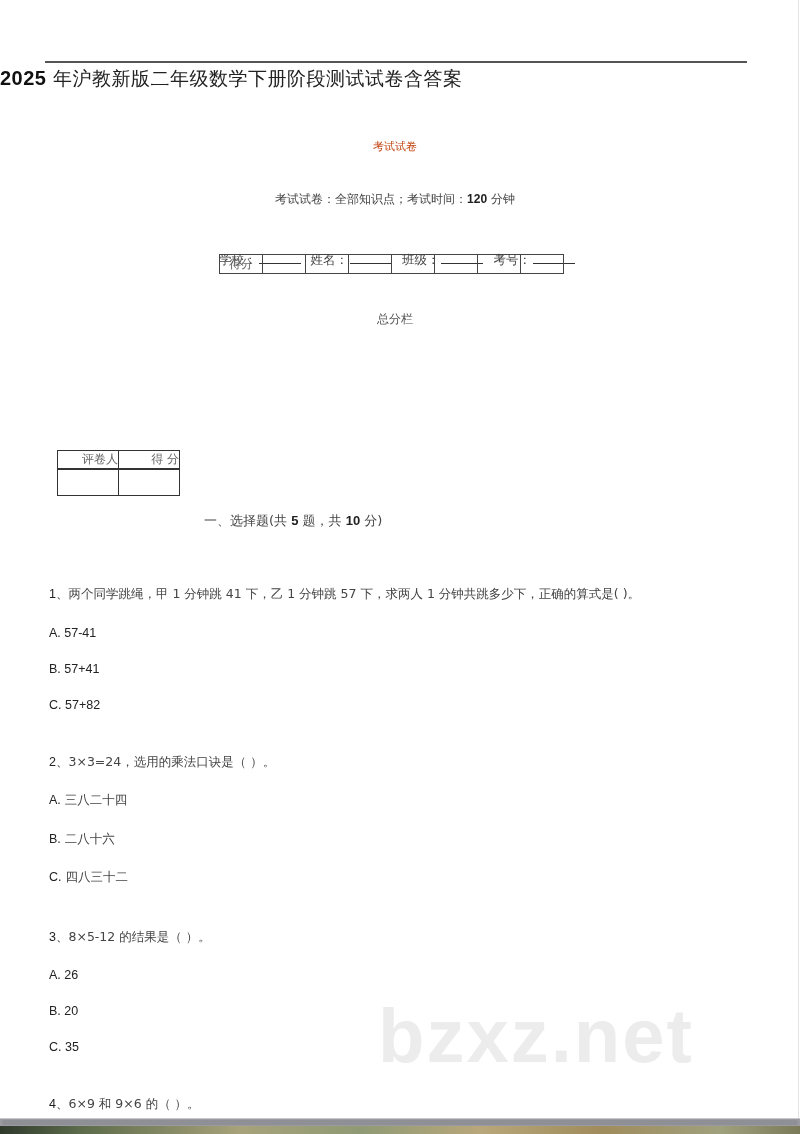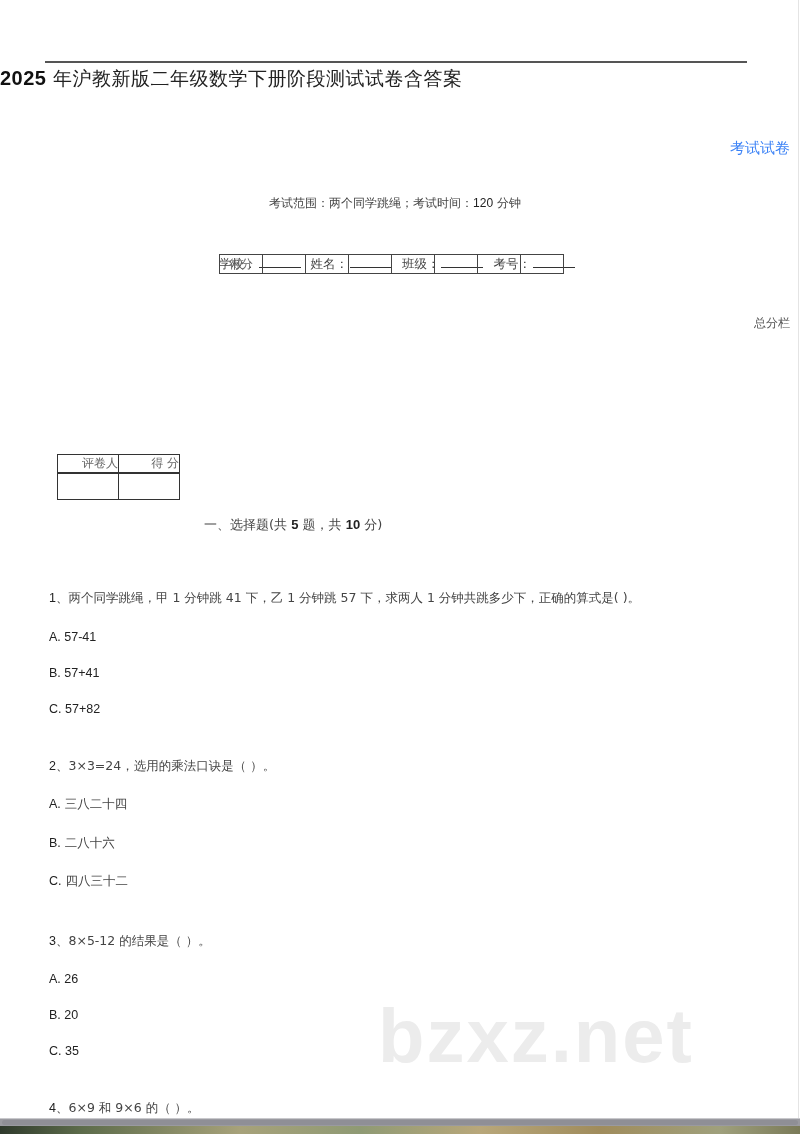--- a/index.html
+++ b/index.html
@@ -16,38 +16,38 @@
     .top-rule {
       position: absolute; left: 45px; top: 61px; width: 702px; height: 2px;
       background: #555;
     }
     .title {
       position: absolute; left: 0; top: 66px; width: 790px; text-align: left;
       font-size: 19px; color: #222; letter-spacing: 0.5px;
     }
     .title b { font-family: "Liberation Sans", sans-serif; font-weight: 700; font-size: 20px; color: #111; }
     .subtitle {
-      position: absolute; left: 0; top: 113px; width: 790px; text-align: right;
-      font-size: 15px; color: #3b82f6;
+      position: absolute; left: 0; top: 113px; width: 790px; text-align: center;
+      font-size: 11px; color: #c2410c;
     }
     .exam-info {
       position: absolute; left: 0; top: 150px; width: 790px; text-align: center;
       font-size: 12px; color: #444;
     }
-    .exam-info b { font-family: "Liberation Sans", sans-serif; font-weight: 400; color: #222; }
+    .exam-info b { font-family: "Liberation Sans", sans-serif; font-weight: 700; color: #222; }
     .student-line {
       position: absolute; left: 219px; top: 193px; font-size: 12.5px; color: #444;
       white-space: nowrap;
     }
     .student-line .blank {
       display: inline-block; width: 42px; border-bottom: 1.2px solid #333;
       margin: 0 6px 0 2px; height: 12px; vertical-align: baseline;
     }
     .score-caption {
-      position: absolute; left: 0; top: 235px; width: 790px; text-align: right;
+      position: absolute; left: 0; top: 235px; width: 790px; text-align: center;
       font-size: 12px; color: #555;
     }
     table.score-table {
       position: absolute; left: 219px; top: 254px; border-collapse: collapse;
     }
     table.score-table td {
       border: 1.2px solid #444; width: 42px; height: 18px; padding: 0;
       text-align: center; font-size: 12px; color: #666;
     }
     table.score-table td:first-child { width: 42px; }
@@ -95,21 +95,21 @@
 
 <div class="page">
   <div class="watermark">bzxz.net</div>
 
   <div class="top-rule"></div>
 
   <div class="title fg"><b>2025</b><span> 年沪教新版二年级数学下册阶段测试试卷含答案</span></div>
 
   <div class="subtitle fg">考试试卷</div>
 
-  <div class="exam-info fg"><span>考试范围：两个同学跳绳；考试时间：</span><b>120</b><span> 分钟</span></div>
+  <div class="exam-info fg"><span>考试试卷：全部知识点；考试时间：</span><b>120</b><span> 分钟</span></div>
 
   <div class="student-line fg">
     <span>学校：</span><span class="blank"></span>
     <span>姓名：</span><span class="blank"></span>
     <span>班级：</span><span class="blank"></span>
     <span>考号：</span><span class="blank"></span>
   </div>
 
   <div class="score-caption fg">总分栏</div>
   <table class="score-table fg">

